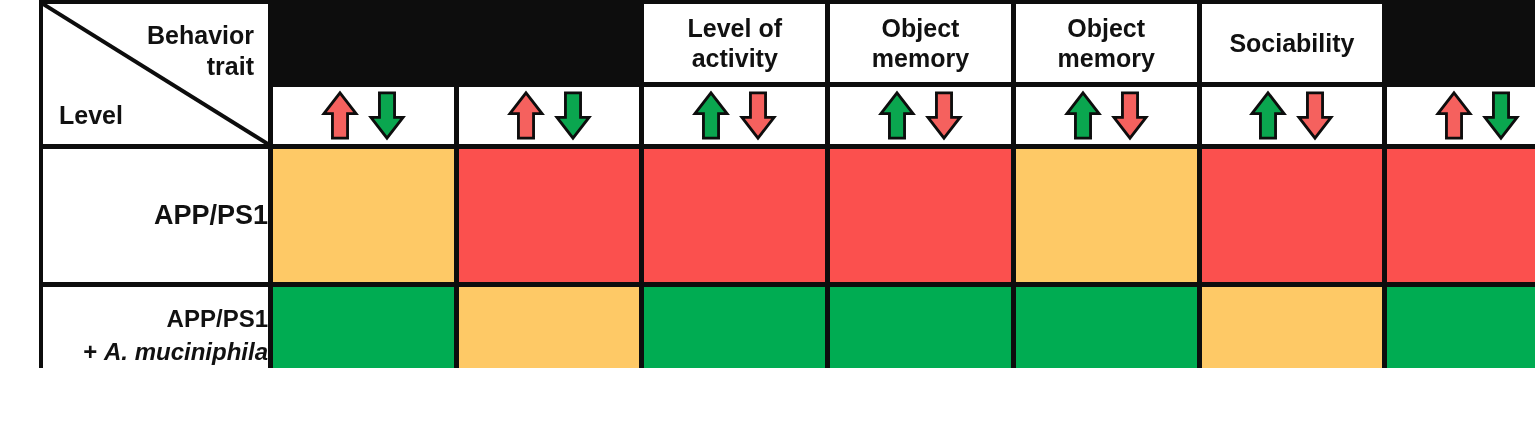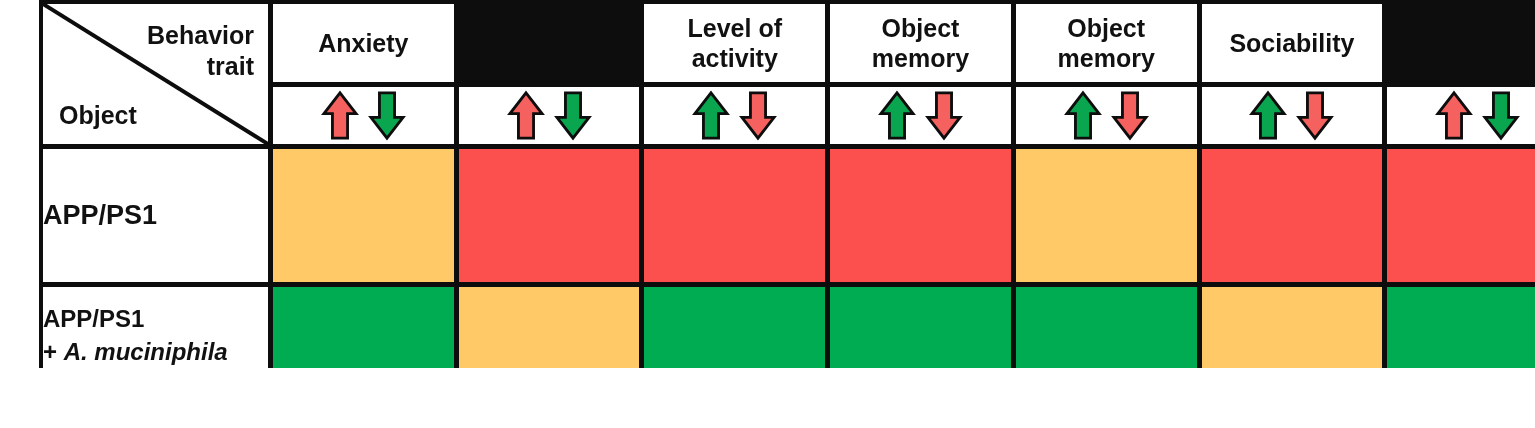--- a/index.html
+++ b/index.html
@@ -52,46 +52,43 @@
   .trait-label {
     font-weight: 700; font-size: 25px; line-height: 1.22;
     text-align: center; color: #111; padding: 0 8px;
   }
   
   .arrow-cell { display: flex; align-items: center; justify-content: center; gap: 9px; }
   .arrow { width: 38px; height: 51px; display: block; }
   
   .label-cell {
     display: flex; flex-direction: column;
-    align-items: flex-start; justify-content: center;
+    align-items: flex-end; justify-content: center;
     font-weight: 700; color: #111; text-align: center;
   }
   .label-line { font-size: 24px; line-height: 1.38; white-space: nowrap; }
   .label-cell.single .label-line { font-size: 27px; }
   .label-line em { font-style: italic; }
 </style>
 </head>
 <body>
 
 <div class="canvas">
   <div class="grid" id="grid">
     <div class="cell corner-cell">
       <svg class="diag" viewBox="0 0 100 100" preserveAspectRatio="none">
         <line x1="0" y1="0" x2="100" y2="100" vector-effect="non-scaling-stroke"></line>
       </svg>
       <div class="corner-top">
         <div>Behavior</div>
         <div>trait</div>
       </div>
-      <div class="corner-bottom">Object</div>
+      <div class="corner-bottom">Level</div>
     </div>
 
-  <div class="cell header-cell" style="grid-area: 1 / 2;">
-        <span class="trait-label">Anxiety</span>
-      </div>
       <div class="cell arrow-cell" style="grid-area: 2 / 2;">
         <svg viewBox="0 0 40 54" class="arrow">
           <polygon points="20,3 37,25 28,25 28,51 12,51 12,25 3,25" fill="#F5615E" stroke="#0d0d0d" stroke-width="3" stroke-linejoin="miter"></polygon>
         </svg>
         <svg viewBox="0 0 40 54" class="arrow">
           <polygon points="20,51 37,29 28,29 28,3 12,3 12,29 3,29" fill="#0AA64F" stroke="#0d0d0d" stroke-width="3" stroke-linejoin="miter"></polygon>
         </svg>
       </div>
       <div class="cell arrow-cell" style="grid-area: 2 / 3;">
         <svg viewBox="0 0 40 54" class="arrow">

